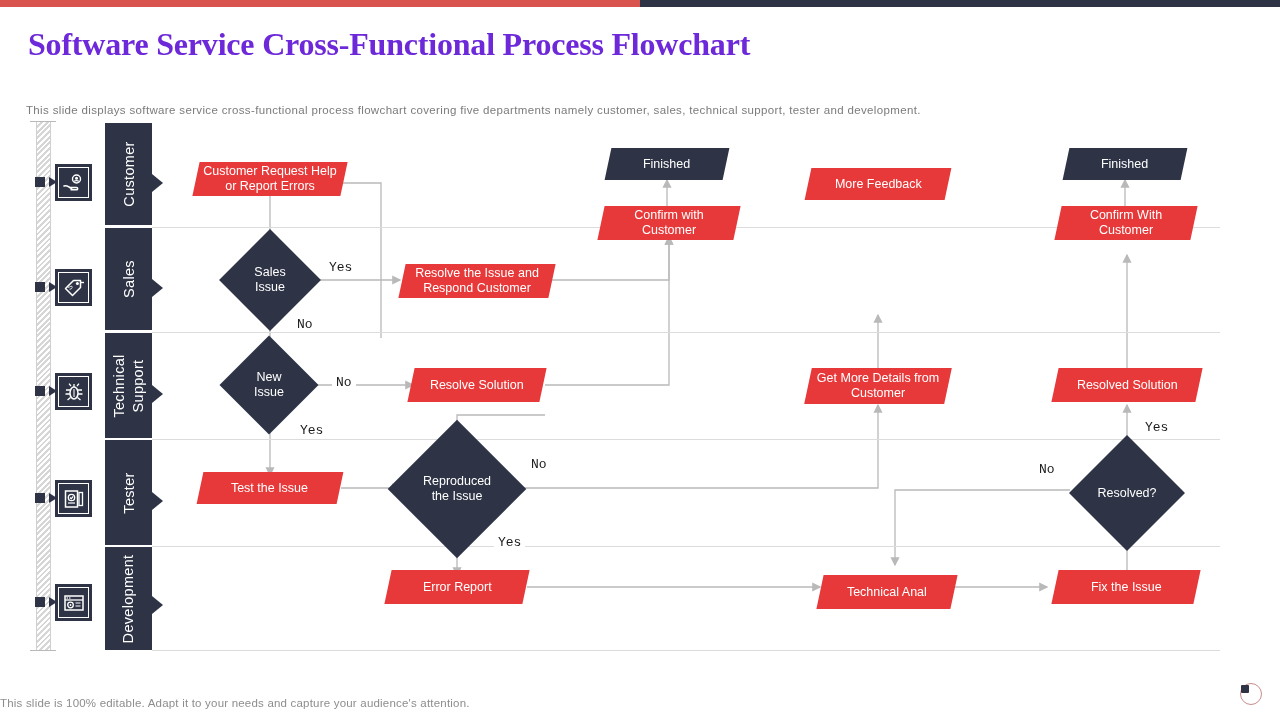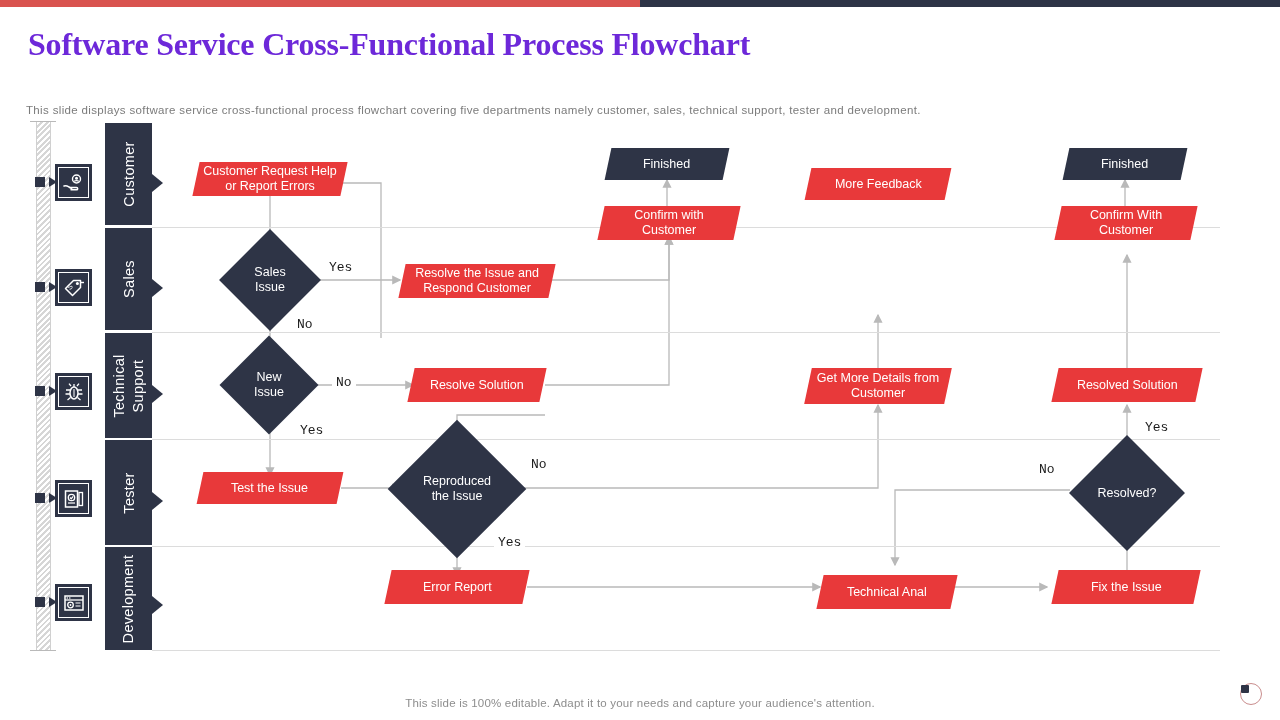--- a/index.html
+++ b/index.html
@@ -87,21 +87,21 @@
     color:#ffffff;font-size:12.5px;line-height:15px;
     white-space:nowrap;text-align:center;
   }
 
   .elabel{
     position:absolute;color:#1a1a1a;font-size:13px;
     white-space:nowrap;background:#ffffff;padding:0 4px;font-family:Liberation Mono, monospace;
   }
 
   .footer{
-    position:absolute;left:0;top:697px;width:1280px;text-align:center;
+    position:absolute;left:0;top:697px;width:1280px;text-align:left;
     font-size:11.5px;color:#8d8d8d;letter-spacing:0.2px;
   }
   .logo{position:absolute;right:14px;bottom:12px;width:28px;height:28px;}
   .logo .ring{
     position:absolute;left:2px;top:3px;width:22px;height:22px;
     border:1.4px solid #c98d8d;border-radius:50%;box-sizing:border-box;
   }
   .logo .dot{position:absolute;left:3px;top:5px;width:8px;height:8px;background:#2e3446;border-radius:1px;}
 </style>
 </head>

